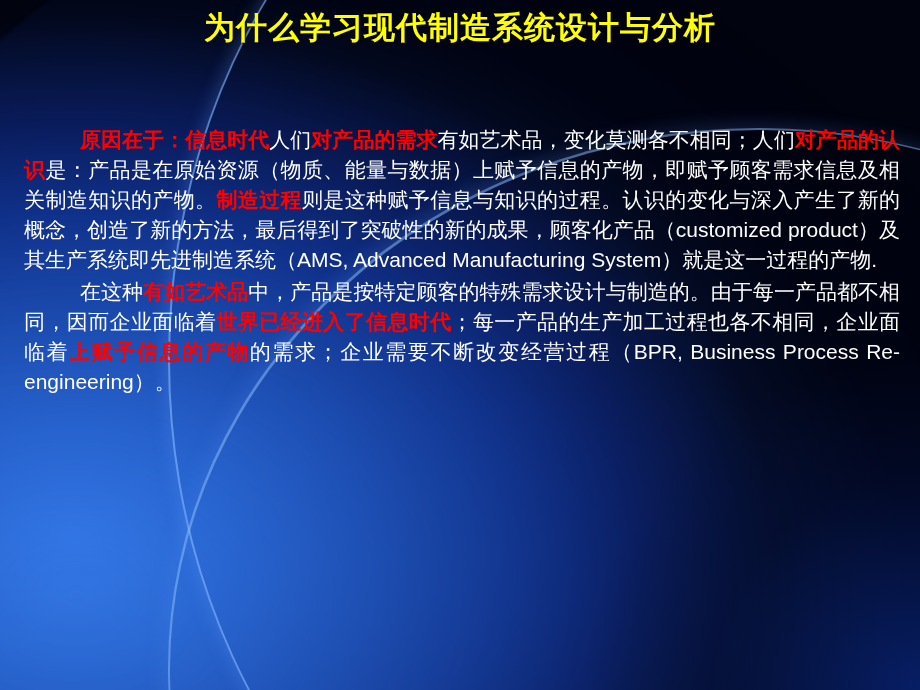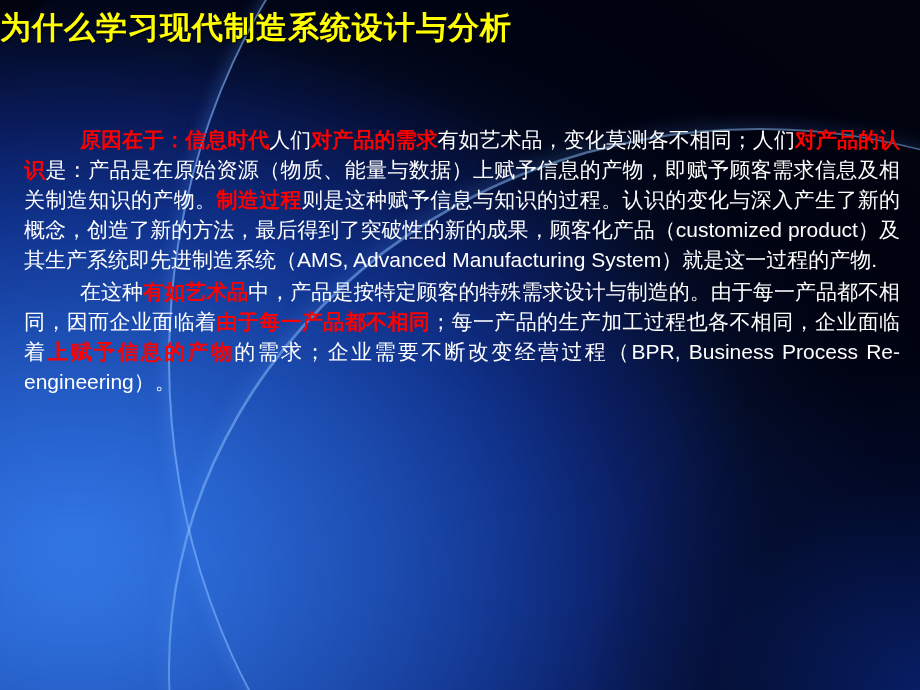--- a/index.html
+++ b/index.html
@@ -59,21 +59,21 @@
     width: 330px;
     height: 330px;
     background: radial-gradient(circle at 100% 100%, rgba(10,40,130,0.75) 0%, rgba(4,16,60,0.45) 45%, rgba(0,0,0,0) 72%);
   }
 
   .title-block {
     position: absolute;
     left: 0;
     top: 10px;
     width: 920px;
-    text-align: left;
+    text-align: center;
     line-height: 1.18;
   }
   .title-line1 {
     font-size: 31px;
     font-weight: bold;
     color: #ffff00;
     letter-spacing: 1px;
     text-shadow: 1px 1px 1px #000;
   }
   .title-line2 {
@@ -112,15 +112,15 @@
   <div class="bg-arc"></div>
   <div class="bg-arc2"></div>
   <div class="bg-corner"></div>
 
   <div class="title-block">
     <div class="title-line1">为什么学习现代制造系统设计与分析</div>
   </div>
 
   <div class="body-block">
     <p class="para" id="p2"><span style="display: inline-block; width: 56px;"></span><span class="r">原因在于：</span><span class="r">信息时代</span><span class="w">人们</span><span class="r">对产品的需求</span><span class="w">有如艺术品，变化莫测各不相同；人们</span><span class="r">对产品的认识</span><span class="w">是：产品是在原始资源（物质、能量与数据）上赋予信息的产物，即赋予顾客需求信息及相关制造知识的产物。</span><span class="r">制造过程</span><span class="w">则是这种赋予信息与知识的过程。认识的变化与深入产生了新的概念，创造了新的方法，最后得到了突破性的新的成果，顾客化产品（customized product）及其生产系统即先进制造系统（AMS, Advanced  Manufacturing  System）就是这一过程的产物.</span></p>
-    <p class="para" id="p3"><span style="display: inline-block; width: 56px;"></span><span class="w">在这种</span><span class="r">有如艺术品</span><span class="w">中，产品是按特定顾客的特殊需求设计与制造的。由于每一产品都不相同，因而企业面临着</span><span class="r">由于每一产品都不相同</span><span class="w">；每一产品的生产加工过程也各不相同，企业面临着</span><span class="r">上赋予信息的产物</span><span class="w">的需求；企业需要不断改变经营过程（BPR, Business Process Re- engineering）。</span></p>
+    <p class="para" id="p3"><span style="display: inline-block; width: 56px;"></span><span class="w">在这种</span><span class="r">有如艺术品</span><span class="w">中，产品是按特定顾客的特殊需求设计与制造的。由于每一产品都不相同，因而企业面临着</span><span class="r">世界已经进入了信息时代</span><span class="w">；每一产品的生产加工过程也各不相同，企业面临着</span><span class="r">上赋予信息的产物</span><span class="w">的需求；企业需要不断改变经营过程（BPR, Business Process Re- engineering）。</span></p>
   </div>
 </div>
 
 </body></html>

